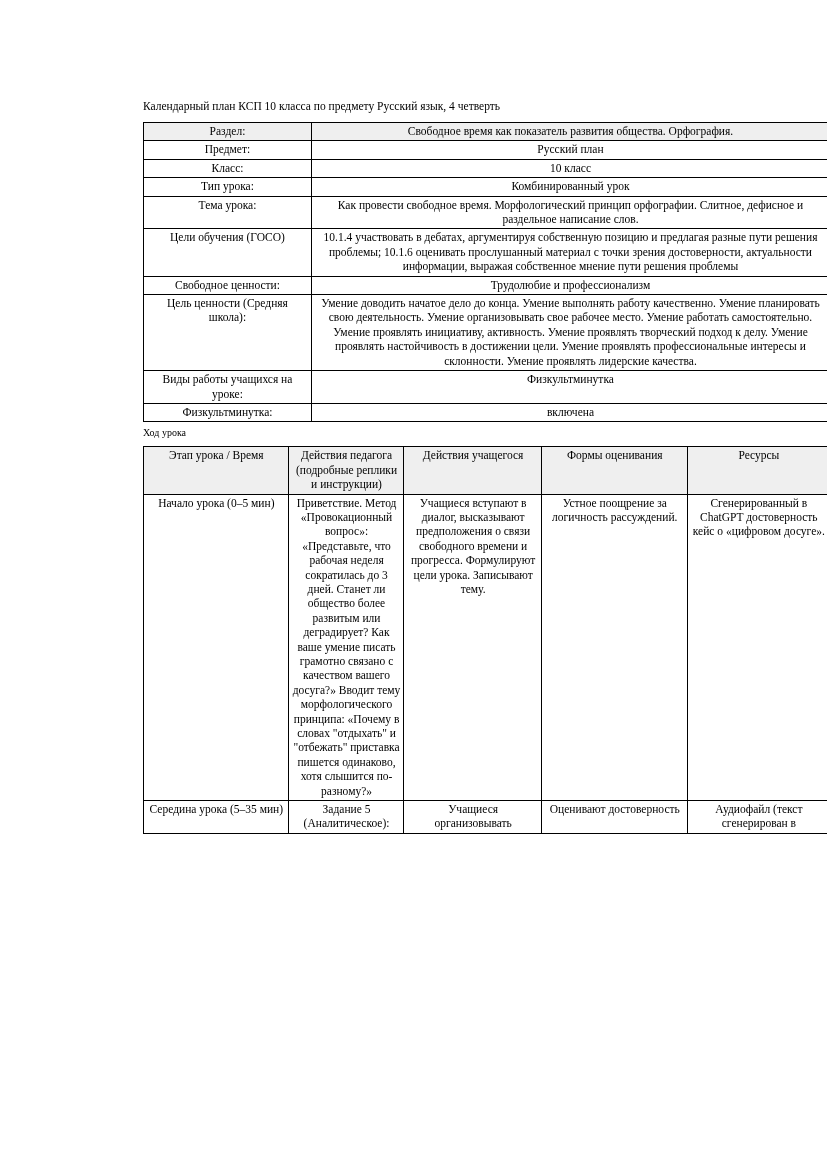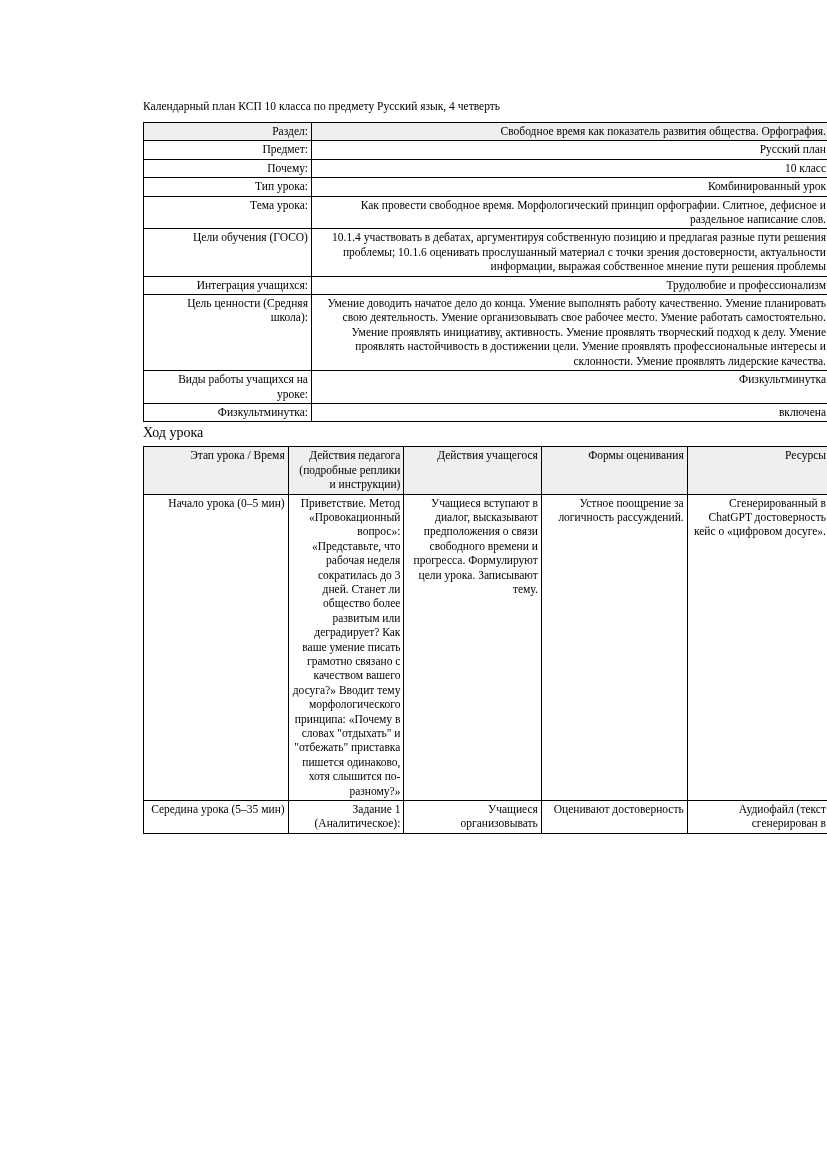--- a/index.html
+++ b/index.html
@@ -31,37 +31,37 @@
     width: 629px;
     margin-left: 44px;
   }
   .doc-title {
     font-size: 11.5px;
     line-height: 15px;
     margin: 0 0 8px 0;
     white-space: nowrap;
   }
   .section-label {
-    font-size: 14px;
+    font-size: 10px;
     line-height: 15px;
     margin: 3px 0 6px 0;
   }
 
   table.kspm {
     border-collapse: collapse;
     table-layout: fixed;
     width: 687px;
     font-size: 11.5px;
     line-height: 14.4px;
   }
   table.kspm td, table.kspm th {
     border: 1px solid #000000;
     vertical-align: top;
     padding: 1px 3px 2px 3px;
-    text-align: right;
+    text-align: center;
     font-weight: normal;
     word-wrap: break-word;
     overflow-wrap: break-word;
     hyphens: none;
   }
   
   table.info col.c1 { width: 154px; }
   table.info col.c2 { width: 475px; }
   table.info tr.shaded td { background: #efefef; }
 
@@ -92,37 +92,37 @@
       <tbody>
           <tr class="shaded">
             <td>Раздел:</td>
             <td>Свободное время как показатель развития общества. Орфография.</td>
           </tr>
           <tr>
             <td>Предмет:</td>
             <td>Русский план</td>
           </tr>
           <tr>
-            <td>Почему:</td>
+            <td>Класс:</td>
             <td>10 класс</td>
           </tr>
           <tr>
             <td>Тип урока:</td>
             <td>Комбинированный урок</td>
           </tr>
           <tr>
             <td>Тема урока:</td>
             <td>Как провести свободное время. Морфологический принцип орфографии. Слитное, дефисное и раздельное написание слов.</td>
           </tr>
           <tr>
             <td>Цели обучения (ГОСО)</td>
             <td>10.1.4 участвовать в дебатах, аргументируя собственную позицию и предлагая разные пути решения проблемы; 10.1.6 оценивать прослушанный материал с точки зрения достоверности, актуальности информации, выражая собственное мнение пути решения проблемы</td>
           </tr>
           <tr>
-            <td>Интеграция учащихся:</td>
+            <td>Свободное ценности:</td>
             <td>Трудолюбие и профессионализм</td>
           </tr>
           <tr>
             <td>Цель ценности (Средняя школа):</td>
             <td>Умение доводить начатое дело до конца. Умение выполнять работу качественно. Умение планировать свою деятельность. Умение организовывать свое рабочее место. Умение работать самостоятельно. Умение проявлять инициативу, активность. Умение проявлять творческий подход к делу. Умение проявлять настойчивость в достижении цели. Умение проявлять профессиональные интересы и склонности. Умение проявлять лидерские качества.</td>
           </tr>
           <tr>
             <td>Виды работы учащихся на уроке:</td>
             <td>Физкультминутка</td>
           </tr>
@@ -155,21 +155,21 @@
       <tbody>
           <tr>
             <td>Начало урока (0–5 мин)</td>
             <td>Приветствие. Метод «Провокационный вопрос»: «Представьте, что рабочая неделя сократилась до 3 дней. Станет ли общество более развитым или деградирует? Как ваше умение писать грамотно связано с качеством вашего досуга?» Вводит тему морфологического принципа: «Почему в словах "отдыхать" и "отбежать" приставка пишется одинаково, хотя слышится по-разному?»</td>
             <td>Учащиеся вступают в диалог, высказывают предположения о связи свободного времени и прогресса. Формулируют цели урока. Записывают тему.</td>
             <td>Устное поощрение за логичность рассуждений.</td>
             <td>Сгенерированный в ChatGPT достоверность кейс о «цифровом досуге».</td>
           </tr>
           <tr>
             <td>Середина урока (5–35 мин)</td>
-            <td>Задание 1 (Аналитическое):</td>
+            <td>Задание 5 (Аналитическое):</td>
             <td>Учащиеся организовывать</td>
             <td>Оценивают достоверность</td>
             <td>Аудиофайл (текст сгенерирован в</td>
           </tr>
         </tbody>
     </table>
 
   </div>
 </div>
 

